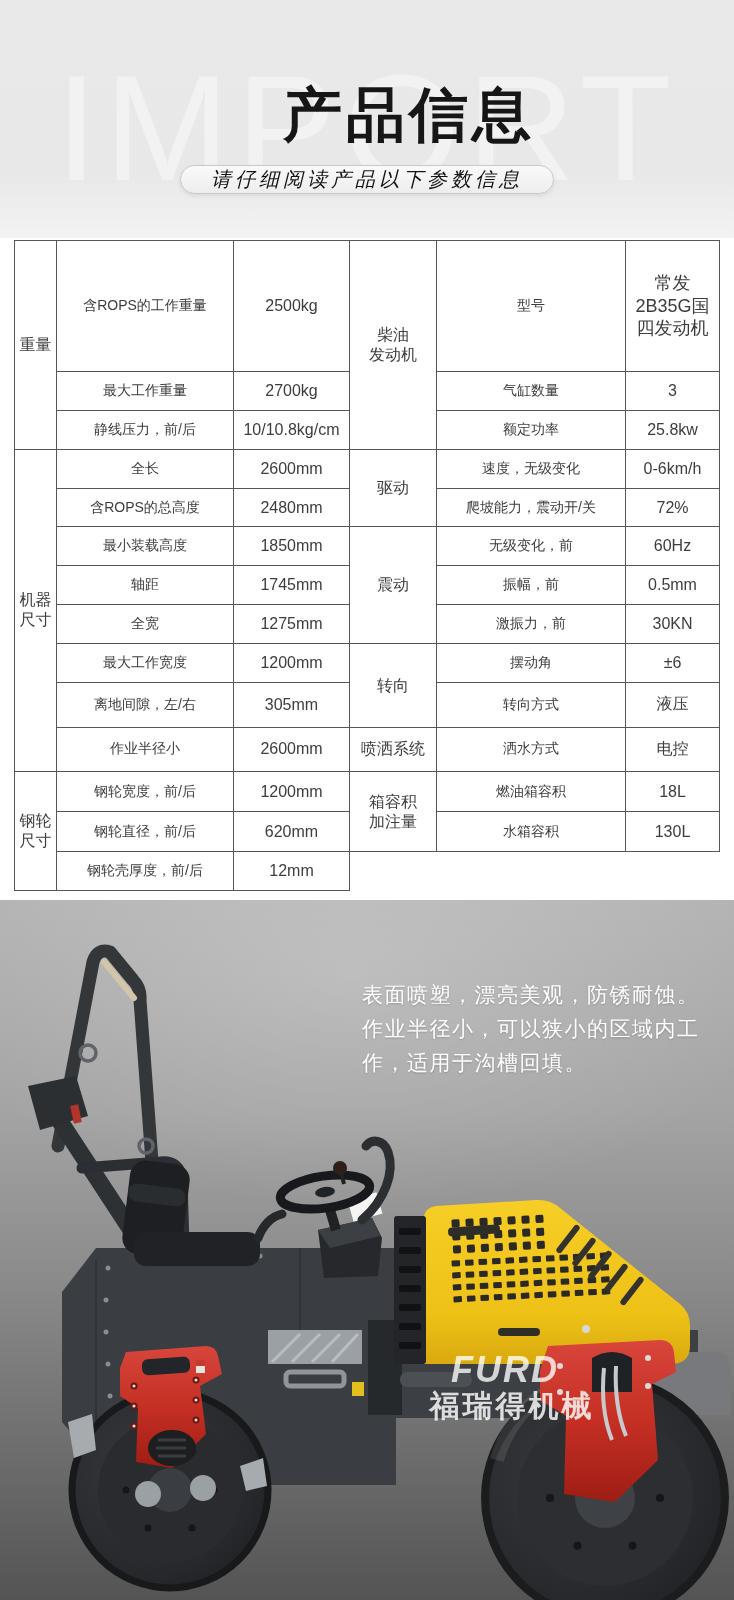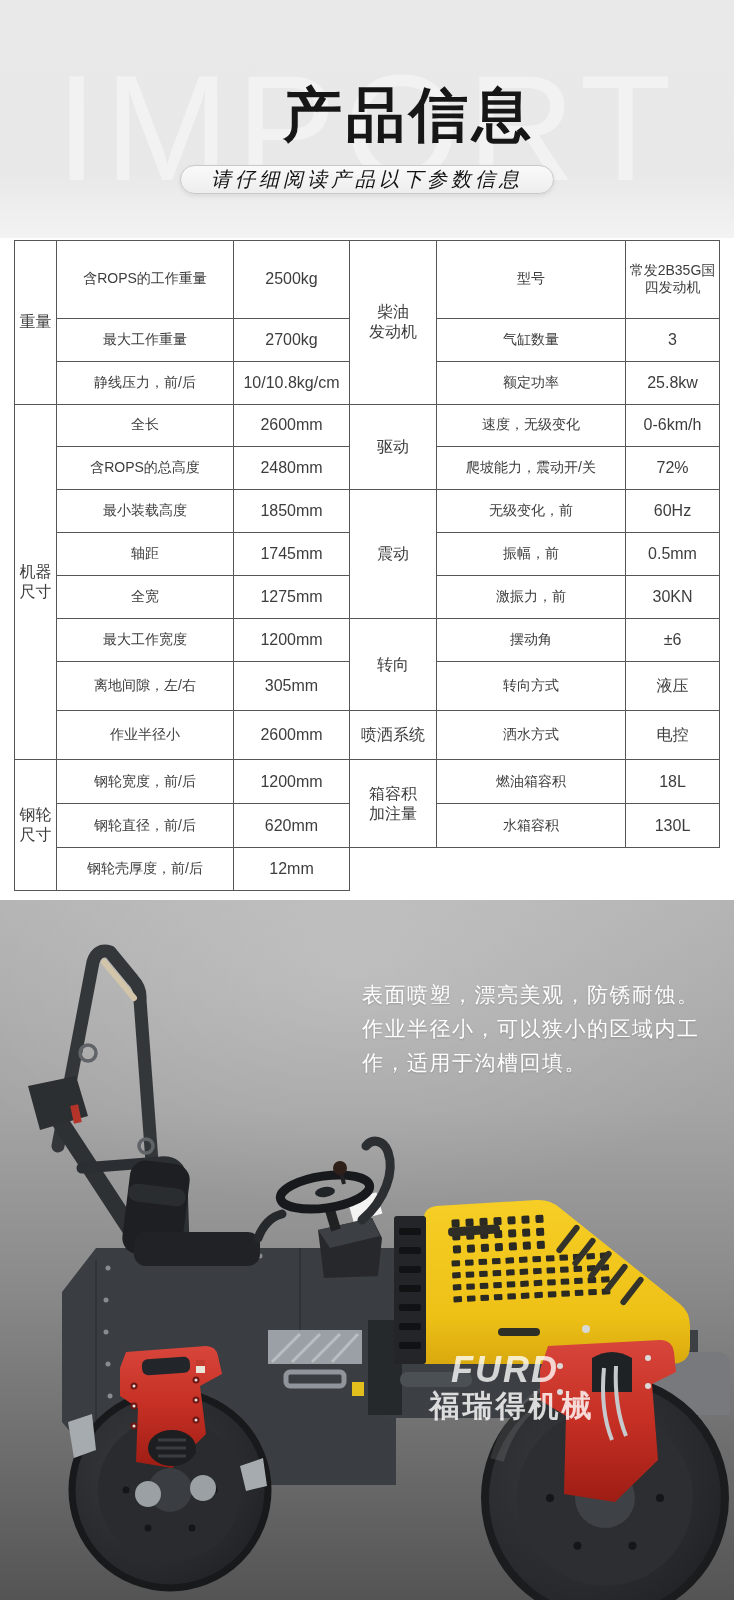--- a/index.html
+++ b/index.html
@@ -44,21 +44,21 @@
   }
   .spec-table th, .spec-table td {
     border:1px solid var(--table-border,#565656);
     text-align:center; vertical-align:middle;
     color:var(--table-text,#3d3d3d); font-weight:400;
     padding:1px 2px; overflow:hidden;
   }
   .spec-table .cat  { white-space:pre-line; font-size:16px; line-height:1.25; }
   .spec-table .name { font-size:14px; }
   .spec-table .val  { font-size:16px; }
-  .spec-table .val.small { font-size:14px; line-height:1.25; }
+  .spec-table .val.small { font-size:18px; line-height:1.25; }
   .spec-table td.blank { border:none; background:#fff; }
 
   
   .photo {
     position:relative; height:700px; overflow:hidden;
     background:
       radial-gradient(95% 55% at 48% 10%, rgba(255,255,255,.20), rgba(255,255,255,0) 62%),
       linear-gradient(180deg, var(--photo-bg-top,#b3b3b3) 0%, #a4a4a4 30%, #8a8a8a 55%, #6e6e6e 78%, var(--photo-bg-bottom,#545454) 100%);
   }
   .photo svg { position:absolute; left:0; top:0; }

